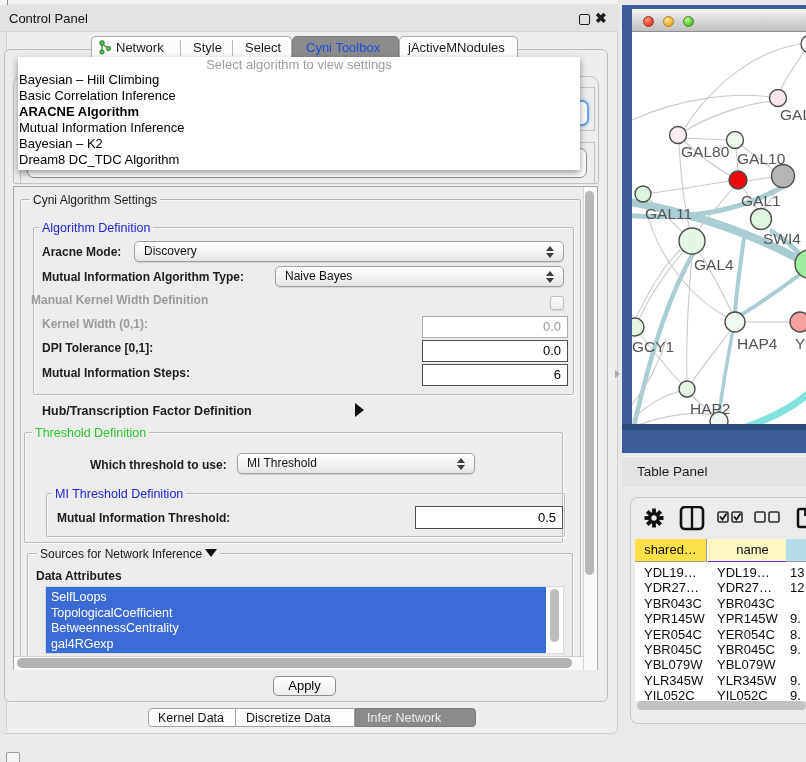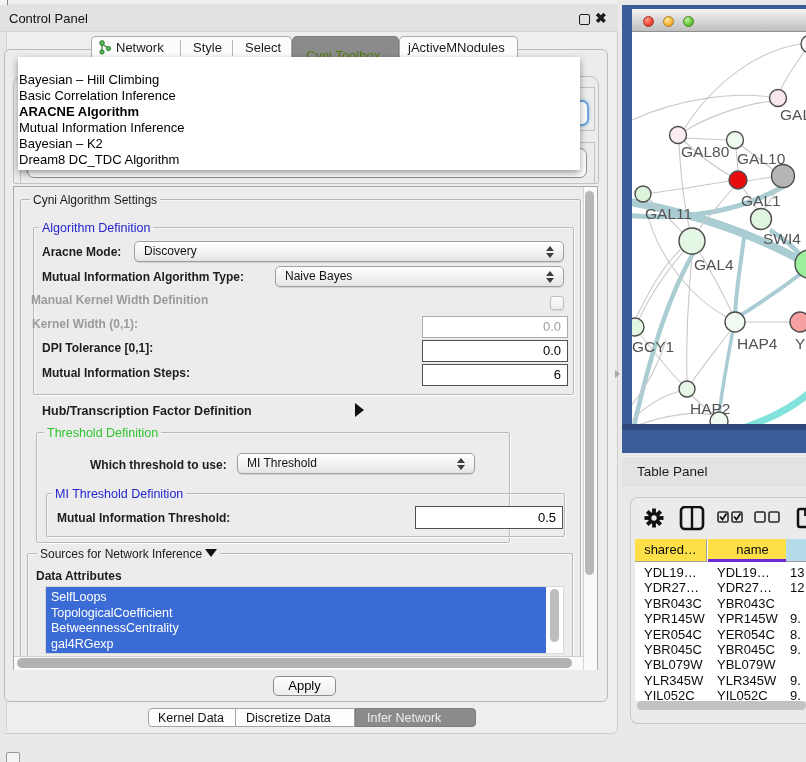--- a/index.html
+++ b/index.html
@@ -40,32 +40,33 @@
     <line x1="4" y1="4" x2="10" y2="8" stroke="#2c7a2c" stroke-width="1.2"></line>
     <line x1="4" y1="4" x2="4" y2="11" stroke="#2c7a2c" stroke-width="1.2"></line>
     <circle cx="4" cy="3" r="2.4" fill="#55b855" stroke="#2c7a2c" stroke-width="0.8"></circle>
     <circle cx="10.5" cy="8.5" r="2.2" fill="#55b855" stroke="#2c7a2c" stroke-width="0.8"></circle>
     <circle cx="4" cy="12" r="2.2" fill="#55b855" stroke="#2c7a2c" stroke-width="0.8"></circle>
   </svg>
   <div class="abs" style="left:25px;top:4px;">Network</div>
   <div class="abs" style="left:102px;top:4px;">Style</div>
   <div class="abs" style="left:154px;top:4px;">Select</div>
   <div class="abs" style="left:201px;top:0;width:107px;height:23px;background:#8b8b8b;border:1px solid #7e7e7e;border-bottom:none;border-radius:5px 5px 0 0;"></div>
-  <div class="abs" style="left:215px;top:12px;color:#4d7c0f;">Cyni Toolbox</div>
+  <div class="abs" style="left:215px;top:4px;color:#1d4ed8;">Cyni Toolbox</div>
   <div class="abs" style="left:308px;top:0;width:119px;height:23px;background:#fcfcfc;border:1px solid #ababab;border-bottom:none;border-radius:5px 5px 0 0;"></div>
   <div class="abs" style="left:317px;top:4px;">jActiveMNodules</div>
 </div>
 
 <div class="abs" style="left:13px;top:76px;width:586px;height:108px;background:#ececec;border:1px solid #c0c0c0;border-radius:9px 9px 2px 2px;"></div>
 <div class="abs" style="left:20px;top:87px;width:575px;height:44px;border:1px solid #c2c2c2;"></div>
 <div class="abs" style="left:26px;top:100px;width:563px;height:26px;background:#fff;border:2.5px solid #6ea6dc;border-radius:7px;box-shadow:0 0 3px #7fb2e2;"></div>
 <div class="abs" style="left:20px;top:142px;width:575px;height:42px;border:1px solid #c2c2c2;"></div>
 <div class="abs" style="left:27px;top:148px;width:560px;height:30px;background:#fff;border:1px solid #8f8f8f;border-radius:7px;"></div>
 
 <div class="abs" id="popup" style="left:18px;top:57px;width:562px;height:113px;background:#ffffff;box-shadow:0 3px 7px rgba(0,0,0,0.4);font-size:13px;color:#000;">
+  <div class="abs" style="left:0;top:0;width:100%;height:17px;color:#9d9d9d;text-align:center;">Select algorithm to view settings</div>
   <div class="abs" style="left:1px;top:15px;">Bayesian – Hill Climbing</div>
   <div class="abs" style="left:1px;top:31px;">Basic Correlation Inference</div>
   <div class="abs" style="left:1px;top:47px;font-weight:bold;">ARACNE Algorithm</div>
   <div class="abs" style="left:1px;top:63px;">Mutual Information Inference</div>
   <div class="abs" style="left:1px;top:79px;">Bayesian – K2</div>
   <div class="abs" style="left:1px;top:95px;">Dream8 DC_TDC Algorithm</div>
 </div>
 
 <div class="abs" style="left:13px;top:186px;width:585px;height:484px;border:1px solid #a9a9a9;background:#ececec;"></div>
 
@@ -75,30 +76,30 @@
 
 <div class="group" style="left:33px;top:227px;width:541px;height:168px;">
   <div class="gtitle" style="left:5px;color:#2424cf;font-size:12.5px;">Algorithm Definition</div>
 </div>
 <div class="lbl abs" style="left:42px;top:245px;">Aracne Mode:</div>
 <div class="combo" style="left:134px;top:241px;width:430px;">Discovery<span class="stepper"></span></div>
 <div class="lbl abs" style="left:42px;top:270px;">Mutual Information Algorithm Type:</div>
 <div class="combo" style="left:275px;top:266px;width:289px;">Naive Bayes<span class="stepper"></span></div>
 <div class="lbl abs dis" style="left:31px;top:293px;">Manual Kernel Width Definition</div>
 <div class="abs" style="left:550px;top:296px;width:14px;height:14px;background:linear-gradient(#fbfbfb,#ececec);border:1px solid #bfbfbf;border-radius:3px;box-shadow:0 1px 1px rgba(0,0,0,0.1);"></div>
-<div class="lbl abs dis" style="left:32px;top:317px;">Kernel Width (0,1):</div>
+<div class="lbl abs dis" style="left:42px;top:317px;">Kernel Width (0,1):</div>
 <div class="tfield" style="left:422px;top:316px;width:146px;height:22px;border:1px solid #ababab;color:#9b9b9b;line-height:20px;">0.0</div>
 <div class="lbl abs" style="left:42px;top:341px;">DPI Tolerance [0,1]:</div>
 <div class="tfield" style="left:422px;top:340px;width:146px;height:22px;border:1px solid #4f4f4f;line-height:20px;">0.0</div>
 <div class="lbl abs" style="left:42px;top:366px;">Mutual Information Steps:</div>
 <div class="tfield" style="left:422px;top:364px;width:146px;height:22px;border:1px solid #4f4f4f;line-height:20px;">6</div>
 <div class="lbl abs" style="left:42px;top:404px;font-size:12.5px;">Hub/Transcription Factor Definition</div>
 <div class="abs" style="left:355px;top:403px;width:0;height:0;border-top:7px solid transparent;border-bottom:7px solid transparent;border-left:9px solid #111;"></div>
 
-<div class="group" style="left:36px;top:432px;width:474px;height:111px;">
+<div class="group" style="left:24px;top:432px;width:539px;height:111px;">
   <div class="gtitle" style="left:7px;color:#2fc32f;font-size:12.5px;">Threshold Definition</div>
 </div>
 <div class="lbl abs" style="left:90px;top:458px;">Which threshold to use:</div>
 <div class="combo" style="left:237px;top:453px;width:238px;">MI Threshold<span class="stepper"></span></div>
 
 <div class="group" style="left:46px;top:493px;width:519px;height:44px;">
   <div class="gtitle" style="left:5px;color:#2424cf;font-size:12.5px;">MI Threshold Definition</div>
 </div>
 <div class="lbl abs" style="left:57px;top:511px;">Mutual Information Threshold:</div>
 <div class="tfield" style="left:415px;top:506px;width:148px;height:23px;border:1px solid #4f4f4f;line-height:21px;">0.5</div>
@@ -238,20 +239,20 @@
   <g stroke="#111" stroke-width="1.8" fill="none">
     <path d="M76,10.5 L78.5,13.5 L82.5,7.5"></path>
     <path d="M90,10.5 L92.5,13.5 L96.5,7.5"></path>
   </g>
   <rect x="154" y="3" width="15" height="18" rx="2" fill="none" stroke="#111" stroke-width="2.5"></rect>
     <path d="M161,3 L161,9 L169,9" fill="none" stroke="#111" stroke-width="1.8"></path>
 </svg>
 
 <div class="abs" style="left:635px;top:539px;width:171px;height:172px;background:#ffffff;overflow:hidden;font-size:13px;color:#0c0c0c;">
   <div class="abs" style="left:0;top:0;width:72px;height:23px;background:#fde047;border-right:1px solid #9f9f9f;border-bottom:1px solid #9f9f9f;text-align:center;line-height:22px;">shared…</div>
-  <div class="abs" style="left:73px;top:0;width:90px;height:23px;background:#fde047;border-right:1px solid #9f9f9f;border-bottom:3px solid #6d28d9;text-align:center;line-height:22px;">name</div>
+  <div class="abs" style="left:73px;top:0;width:90px;height:23px;background:#fef9c3;border-right:1px solid #9f9f9f;border-bottom:1px solid #6d28d9;text-align:center;line-height:22px;">name</div>
   <div class="abs" style="left:151px;top:0;width:21px;height:23px;background:#b5dbe8;border-bottom:1px solid #9f9f9f;"></div>
   <div class="abs" style="left:9px;top:26px;line-height:15.4px;">YDL19…<br>YDR27…<br>YBR043C<br>YPR145W<br>YER054C<br>YBR045C<br>YBL079W<br>YLR345W<br>YIL052C</div>
   <div class="abs" style="left:82px;top:26px;line-height:15.4px;">YDL19…<br>YDR27…<br>YBR043C<br>YPR145W<br>YER054C<br>YBR045C<br>YBL079W<br>YLR345W<br>YIL052C</div>
   <div class="abs" style="left:155px;top:26px;line-height:15.4px;">13<br>12<br>&nbsp;<br>9.<br>8.<br>9.<br>&nbsp;<br>9.<br>9.</div>
   <div class="abs" style="left:0;top:162px;width:171px;height:10px;background:#ebebeb;"></div>
   <div class="abs" style="left:2px;top:162px;width:169px;height:9px;background:#c2c2c2;border-radius:5px;"></div>
 </div>
 
 </body></html>

